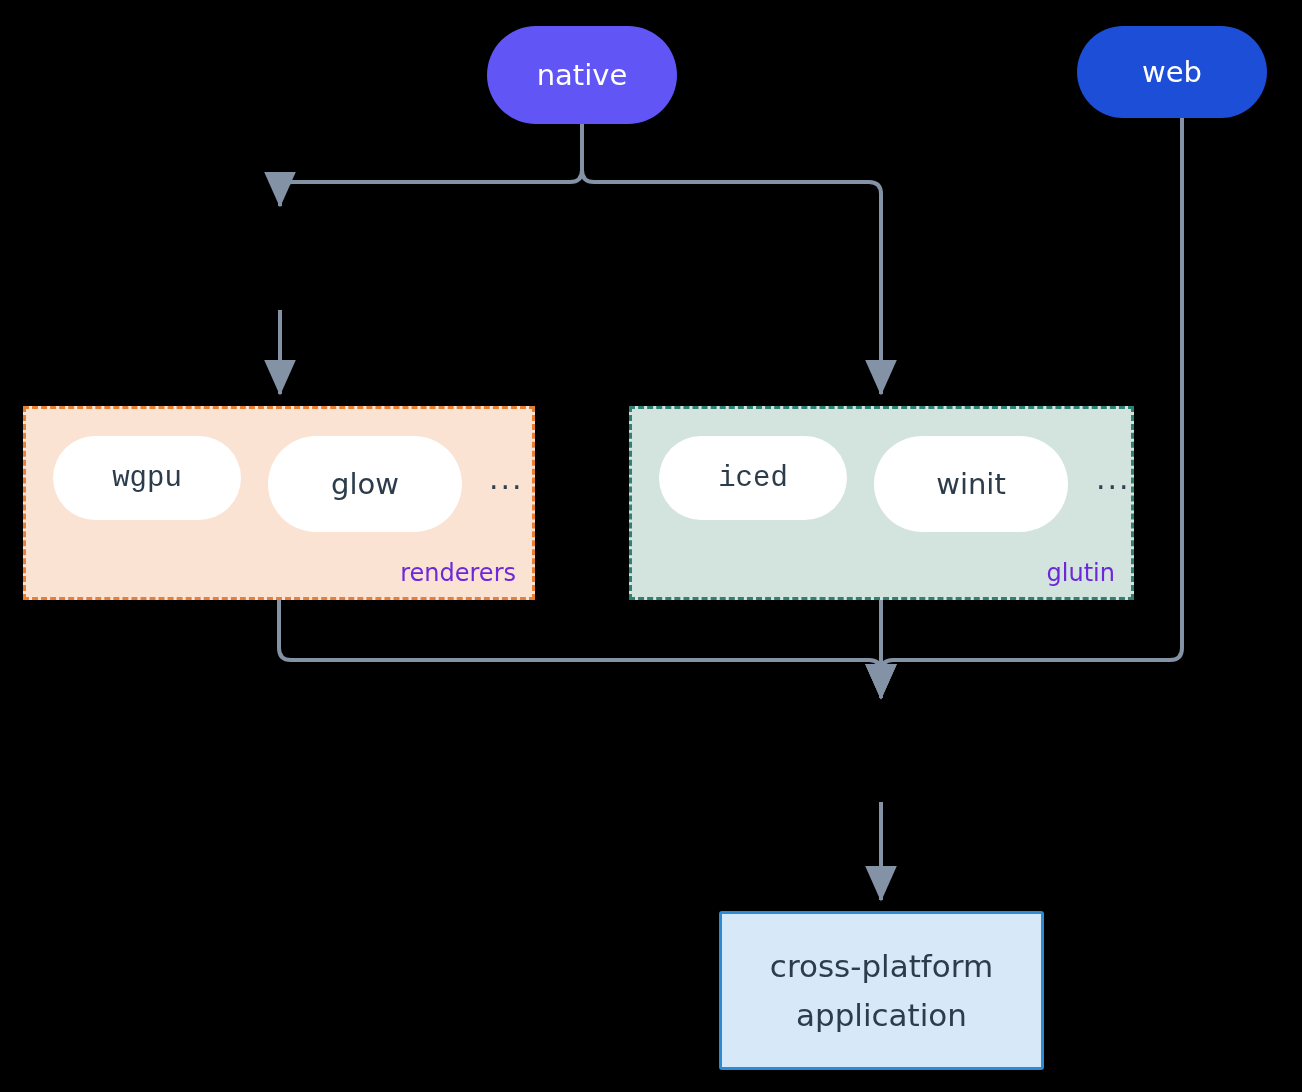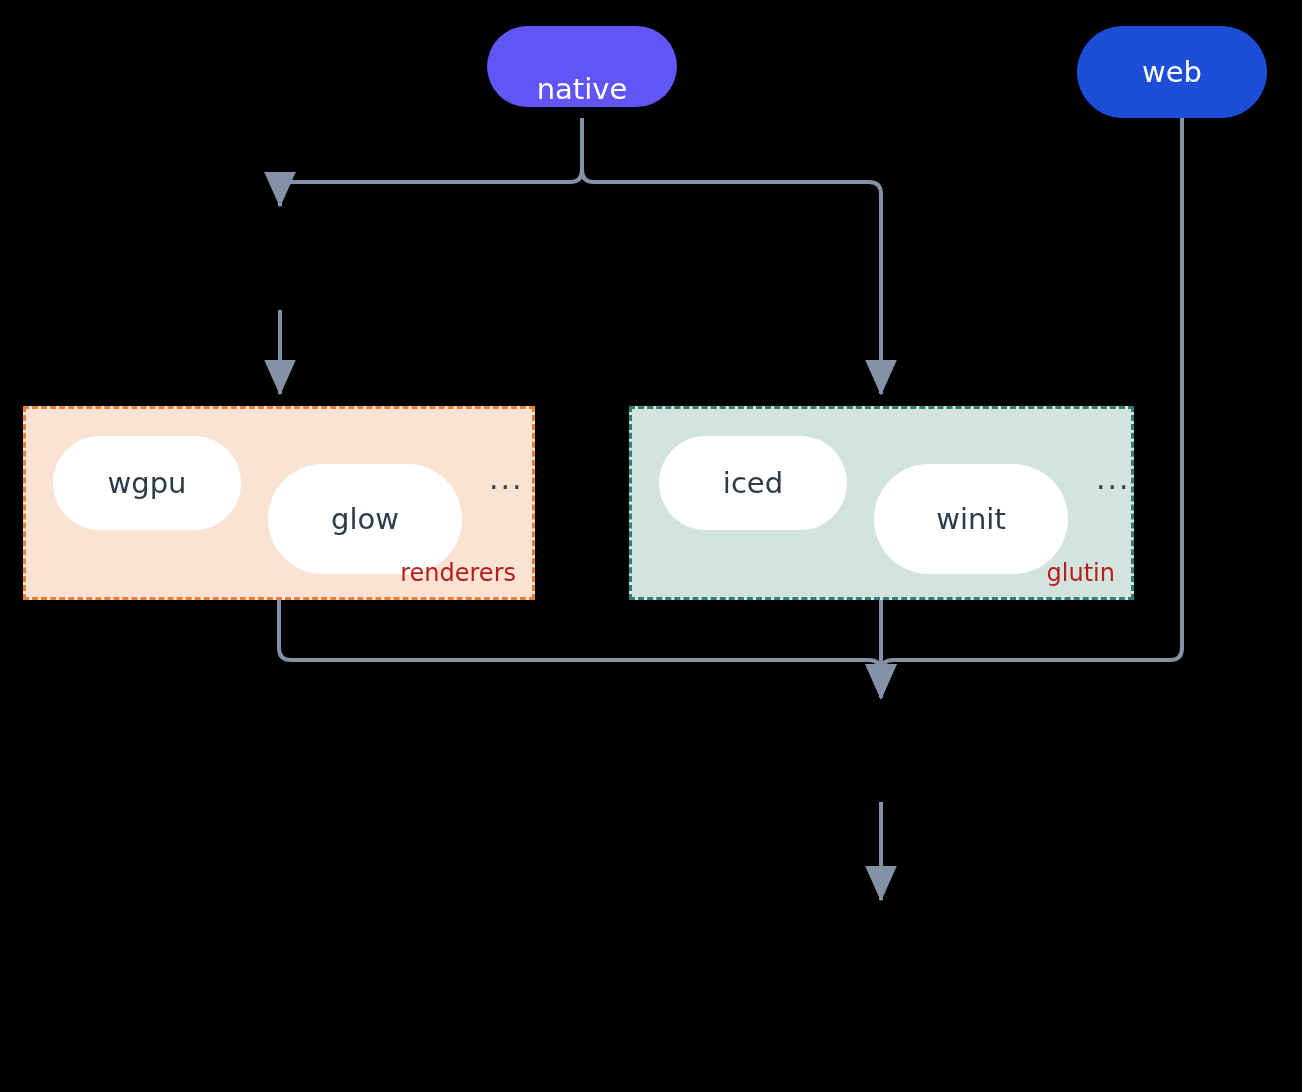--- a/index.html
+++ b/index.html
@@ -37,23 +37,22 @@
   }
   .pill-node {
     border-radius: 999px;
     color: #ffffff;
     font-size: 29px;
   }
   .node-native {
     left: 487px;
     top: 26px;
     width: 190px;
-    height: 81px;
+    height: 98px;
     background: #6155f5;
-    align-items: flex-end;
   }
   .node-web {
     left: 1077px;
     top: 26px;
     width: 190px;
     height: 92px;
     background: #1d4ed8;
   }
   .node-graphics {
     left: 187px;
@@ -87,35 +86,35 @@
     width: 505px;
     height: 194px;
     background: #d3e3de;
     border: 3px dashed #2f8173;
   }
   .group-label {
     position: absolute;
     right: 16px;
     bottom: 10px;
     font-size: 24px;
-    color: #b91c1c;
+    color: #6d28d9;
   }
   .leaf {
     position: absolute;
     display: flex;
     align-items: center;
     justify-content: center;
     box-sizing: border-box;
     background: #ffffff;
     border-radius: 999px;
     color: #2c3c4b;
     font-size: 29px;
   }
-  .leaf-1 { left: 27px; top: 27px; width: 188px; height: 94px; }
-  .leaf-2 { left: 242px; top: 27px; width: 194px; height: 110px; margin-top: 28px; }
+  .leaf-1 { left: 27px; top: 27px; width: 188px; height: 84px; font-family: Liberation Mono, monospace; }
+  .leaf-2 { left: 242px; top: 27px; width: 194px; height: 96px; }
   .ellipsis {
     position: absolute;
     top: 52px;
     font-size: 30px;
     color: #33414f;
     letter-spacing: 2px;
   }
   .ellipsis-renderers { left: 463px; }
   .ellipsis-shells { left: 464px; }
   .box-node {
@@ -191,14 +190,20 @@
       <span>iced</span>
     </div>
     <div class="leaf leaf-2">
       <span>winit</span>
     </div>
     <div class="ellipsis ellipsis-shells">...</div>
     <div class="group-label">glutin</div>
   </div>
 
 
+  <div class="box-node node-app">
+    <div>
+      <div>cross-platform</div>
+      <div>application</div>
+    </div>
+  </div>
 
 </div>
 
 </body></html>

